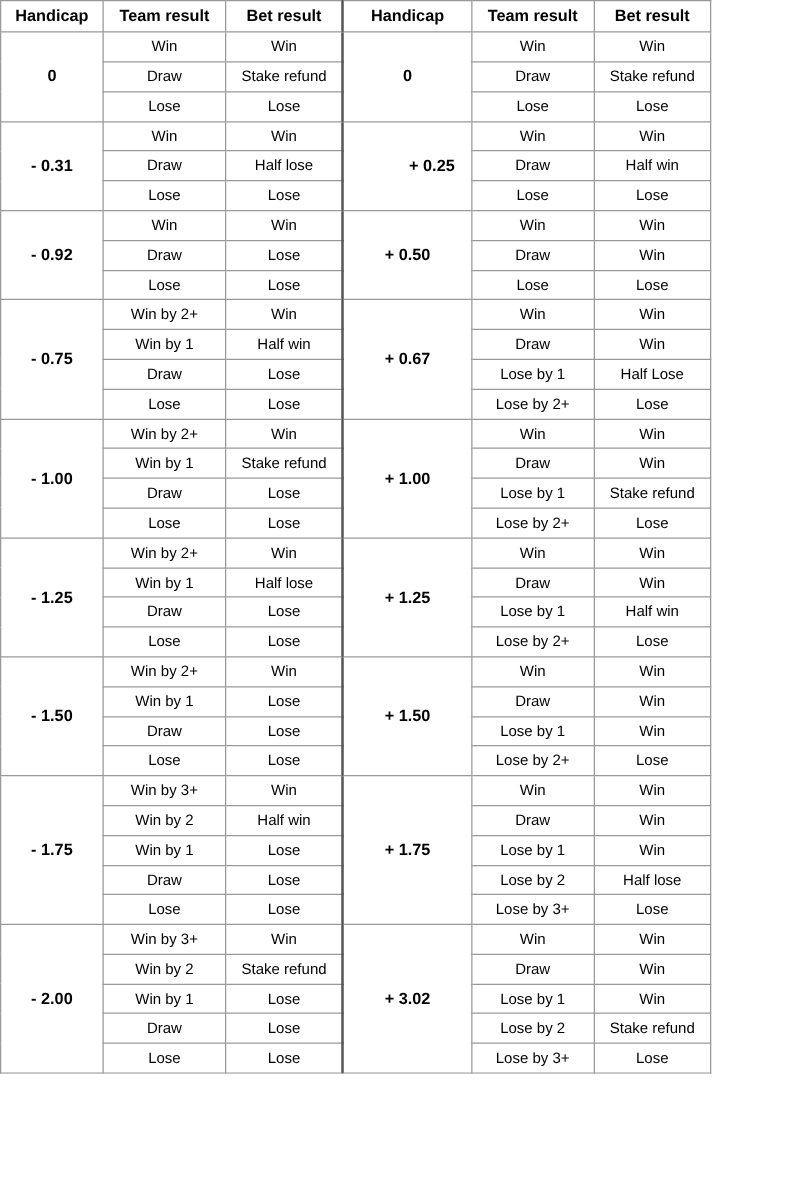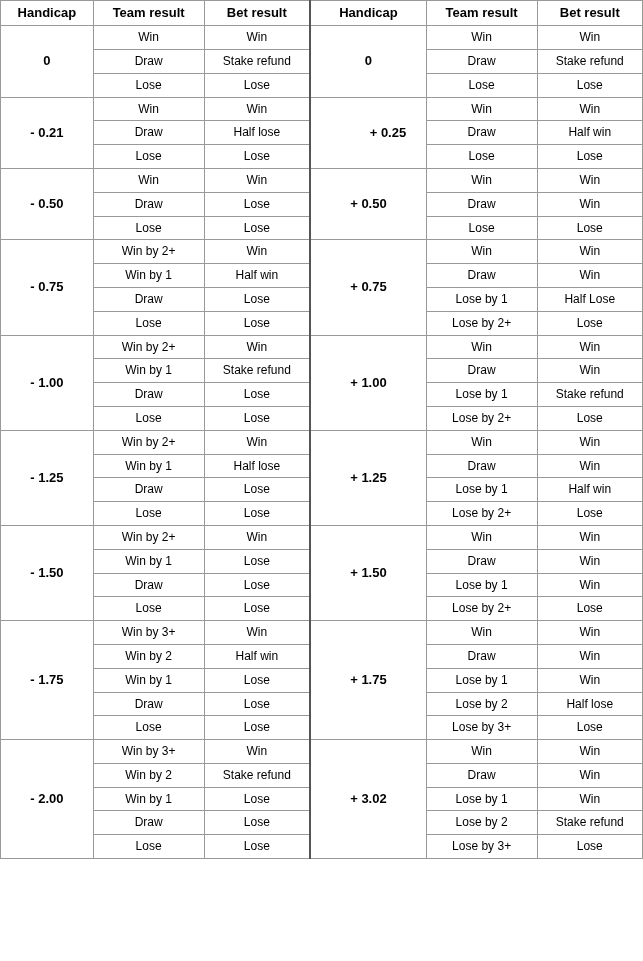--- a/index.html
+++ b/index.html
@@ -3,21 +3,21 @@
   <meta charset="utf-8">
   <style>
     * { margin: 0; padding: 0; box-sizing: border-box; }
     body {
       font-family: Arial, sans-serif;
       font-size: 12px;
       background: #fff;
     }
     table {
       border-collapse: collapse;
-      width: 643px;
+      width: 569px;
     }
     th, td {
       border: 1px solid #999;
       text-align: center;
       padding: 3px 5px;
       line-height: 1.4;
     }
     th {
       background: #fff;
       font-weight: bold;
@@ -61,41 +61,41 @@
         <td>Draw</td>
         <td>Stake refund</td>
       </tr>
       <tr>
         <td>Lose</td>
         <td>Lose</td>
         <td>Lose</td>
         <td>Lose</td>
       </tr>
       <tr>
-        <td class="handicap-cell" rowspan="3">- 0.21</td>
+        <td class="handicap-cell" rowspan="3">- 0.31</td>
         <td>Win</td>
         <td>Win</td>
         <td class="handicap-cell" rowspan="3" style="border-left: 2px solid rgb(85, 85, 85); padding-left: 44px;">+ 0.25</td>
         <td>Win</td>
         <td>Win</td>
       </tr>
       <tr>
         <td>Draw</td>
         <td>Half lose</td>
         <td>Draw</td>
         <td>Half win</td>
       </tr>
       <tr>
         <td>Lose</td>
         <td>Lose</td>
         <td>Lose</td>
         <td>Lose</td>
       </tr>
       <tr>
-        <td class="handicap-cell" rowspan="3">- 0.50</td>
+        <td class="handicap-cell" rowspan="3">- 0.92</td>
         <td>Win</td>
         <td>Win</td>
         <td class="handicap-cell" rowspan="3" style="border-left: 2px solid rgb(85, 85, 85);">+ 0.50</td>
         <td>Win</td>
         <td>Win</td>
       </tr>
       <tr>
         <td>Draw</td>
         <td>Lose</td>
         <td>Draw</td>
@@ -104,21 +104,21 @@
       <tr>
         <td>Lose</td>
         <td>Lose</td>
         <td>Lose</td>
         <td>Lose</td>
       </tr>
       <tr>
         <td class="handicap-cell" rowspan="4">- 0.75</td>
         <td>Win by 2+</td>
         <td>Win</td>
-        <td class="handicap-cell" rowspan="4" style="border-left: 2px solid rgb(85, 85, 85);">+ 0.75</td>
+        <td class="handicap-cell" rowspan="4" style="border-left: 2px solid rgb(85, 85, 85);">+ 0.67</td>
         <td>Win</td>
         <td>Win</td>
       </tr>
       <tr>
         <td>Win by 1</td>
         <td>Half win</td>
         <td>Draw</td>
         <td>Win</td>
       </tr>
       <tr>

